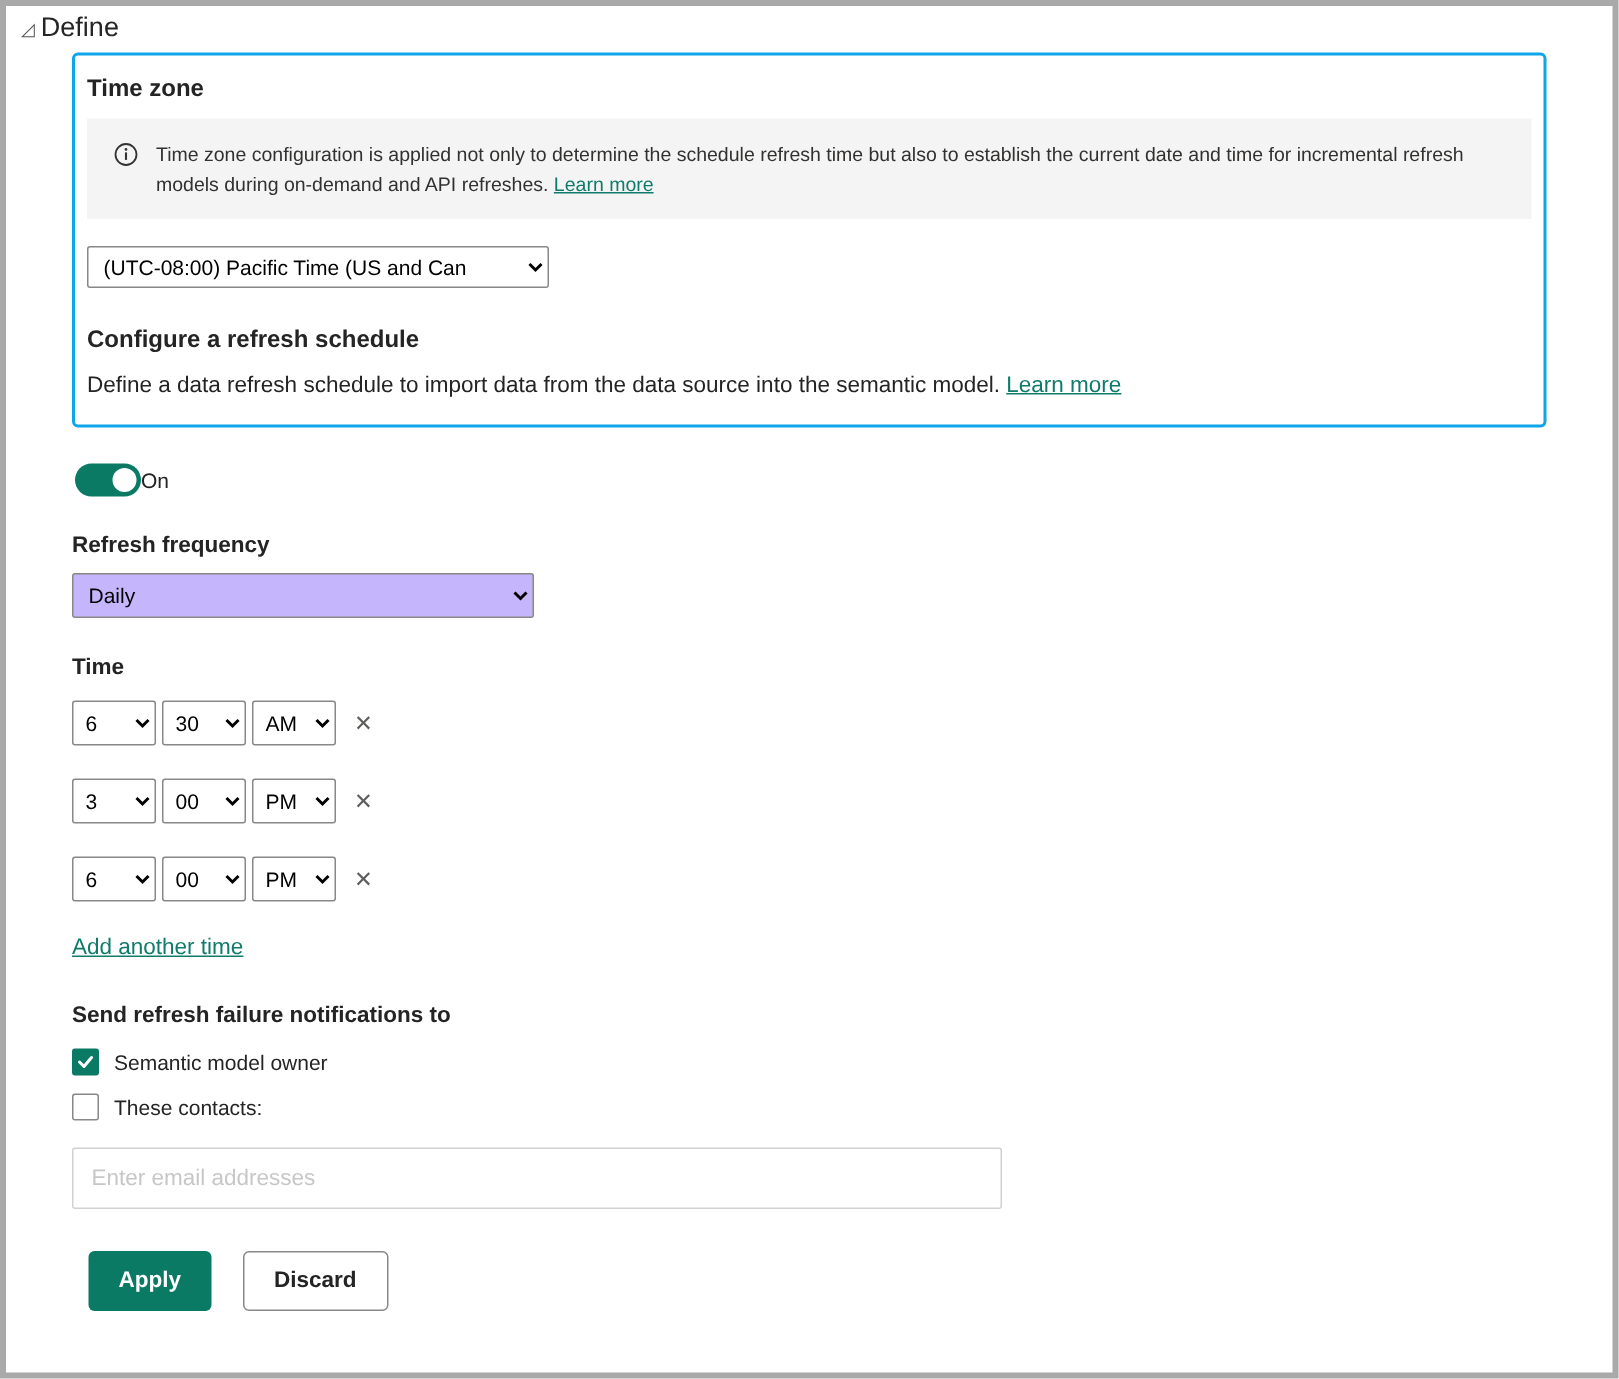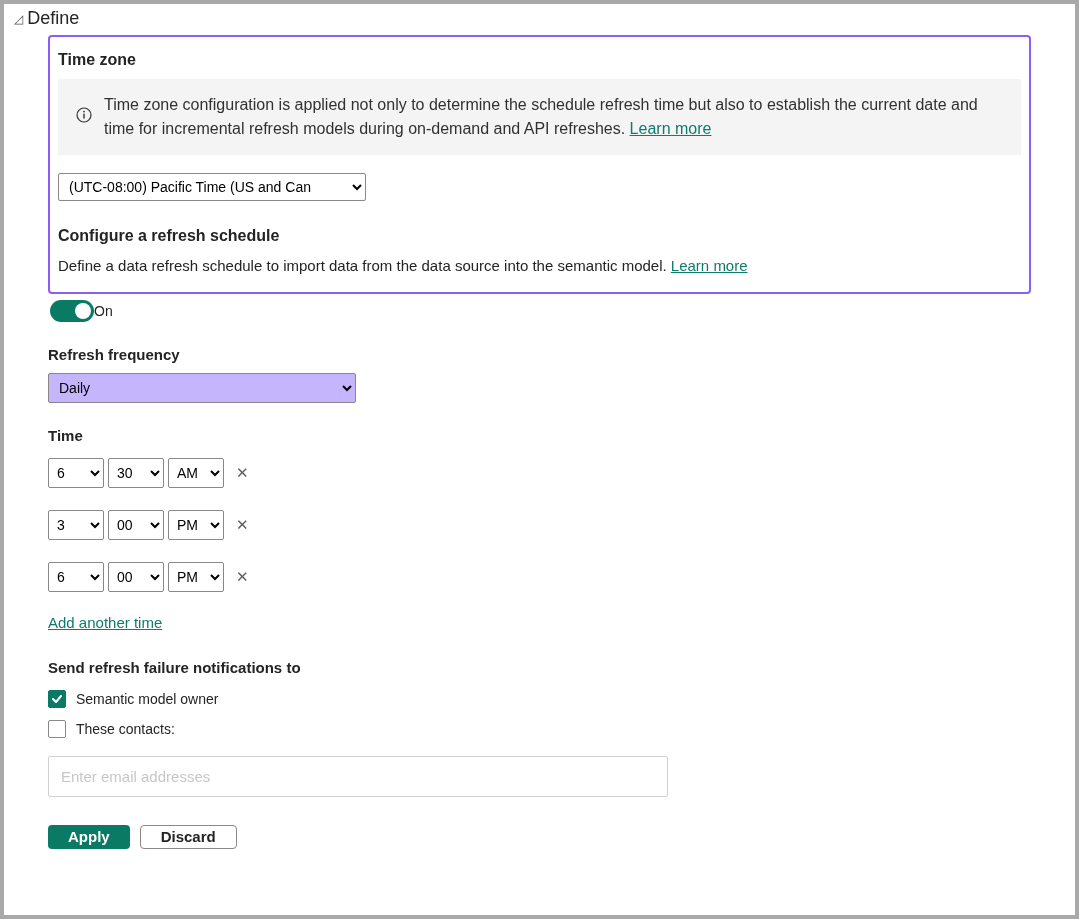--- a/index.html
+++ b/index.html
@@ -22,42 +22,42 @@
       gap: 4px;
       padding: 4px 10px 6px 10px;
       font-size: 18px;
       color: #252525;
     }
     .collapse-icon { font-size: 12px; color: #555; }
     .content {
       padding: 0 44px 20px 44px;
     }
     .callout-box {
-      border: 2px solid #8b5cf6;
+      border: 2px solid #0ea5e9;
       border-radius: 4px;
       padding: 12px 8px 14px 8px;
-      margin-bottom: 6px;
+      margin-bottom: 24px;
     }
     h3.sub {
       font-size: 16px;
       font-weight: 600;
       color: #242424;
       margin-bottom: 10px;
       margin-top: 2px;
     }
     .info-banner {
       background: #f4f4f4;
       padding: 14px 18px;
       display: flex;
       gap: 12px;
-      font-size: 16px;
+      font-size: 13px;
       color: #323130;
       line-height: 1.5;
       margin-bottom: 18px;
-      align-items: center;
+      align-items: flex-start;
     }
     .info-icon {
       flex-shrink: 0;
       margin-top: 2px;
     }
     a.link { color: #0f7b6b; text-decoration: underline; }
     a.link-inline { color: #0f7b6b; text-decoration: underline; }
     .tz-select {
       width: 308px;
       height: 28px;
@@ -166,26 +166,27 @@
       border-radius: 2px;
       padding: 0 12px;
       font-size: 15px;
       color: #242424;
       margin-top: 6px;
       margin-bottom: 28px;
     }
     .email-input::placeholder { color: #c7c7c7; }
     .btn-row { display: flex; gap: 10px; }
     .btn {
-      height: 24px;
+      height: 40px;
       padding: 0 20px;
       border-radius: 4px;
       font-size: 15px;
       font-weight: 600;
       cursor: pointer;
+      margin-left: 11px;
     }
     .btn-primary { background: #0b7a65; color: #fff; border: none; }
     .btn-secondary { background: #fff; color: #242424; border: 1px solid #8a8886; }
   </style>
 </head>
 <body>
 
 <div class="window">
 
   <div class="section-header">

